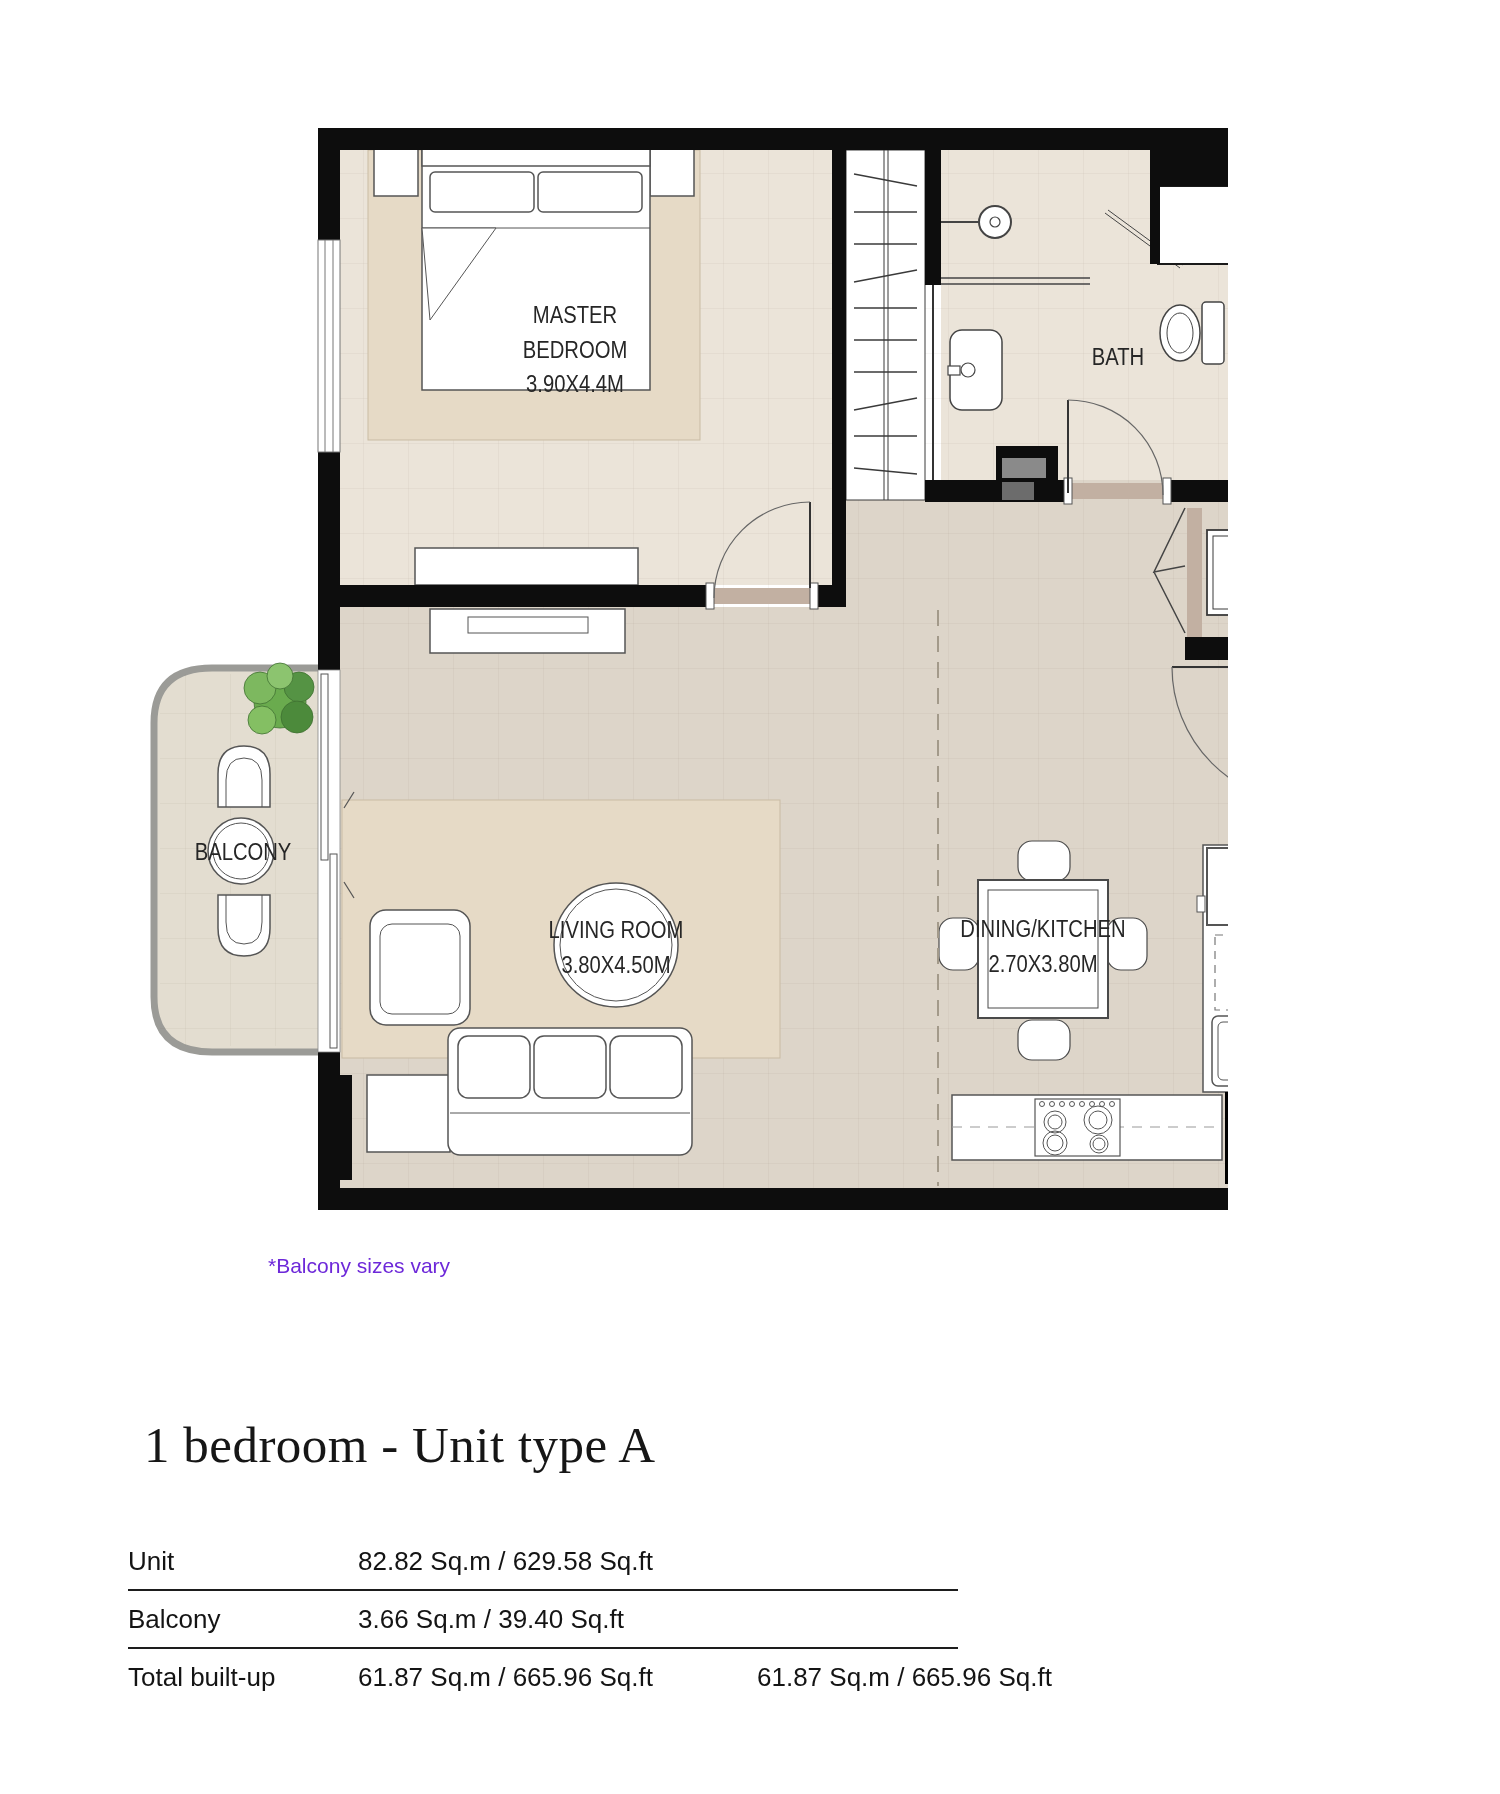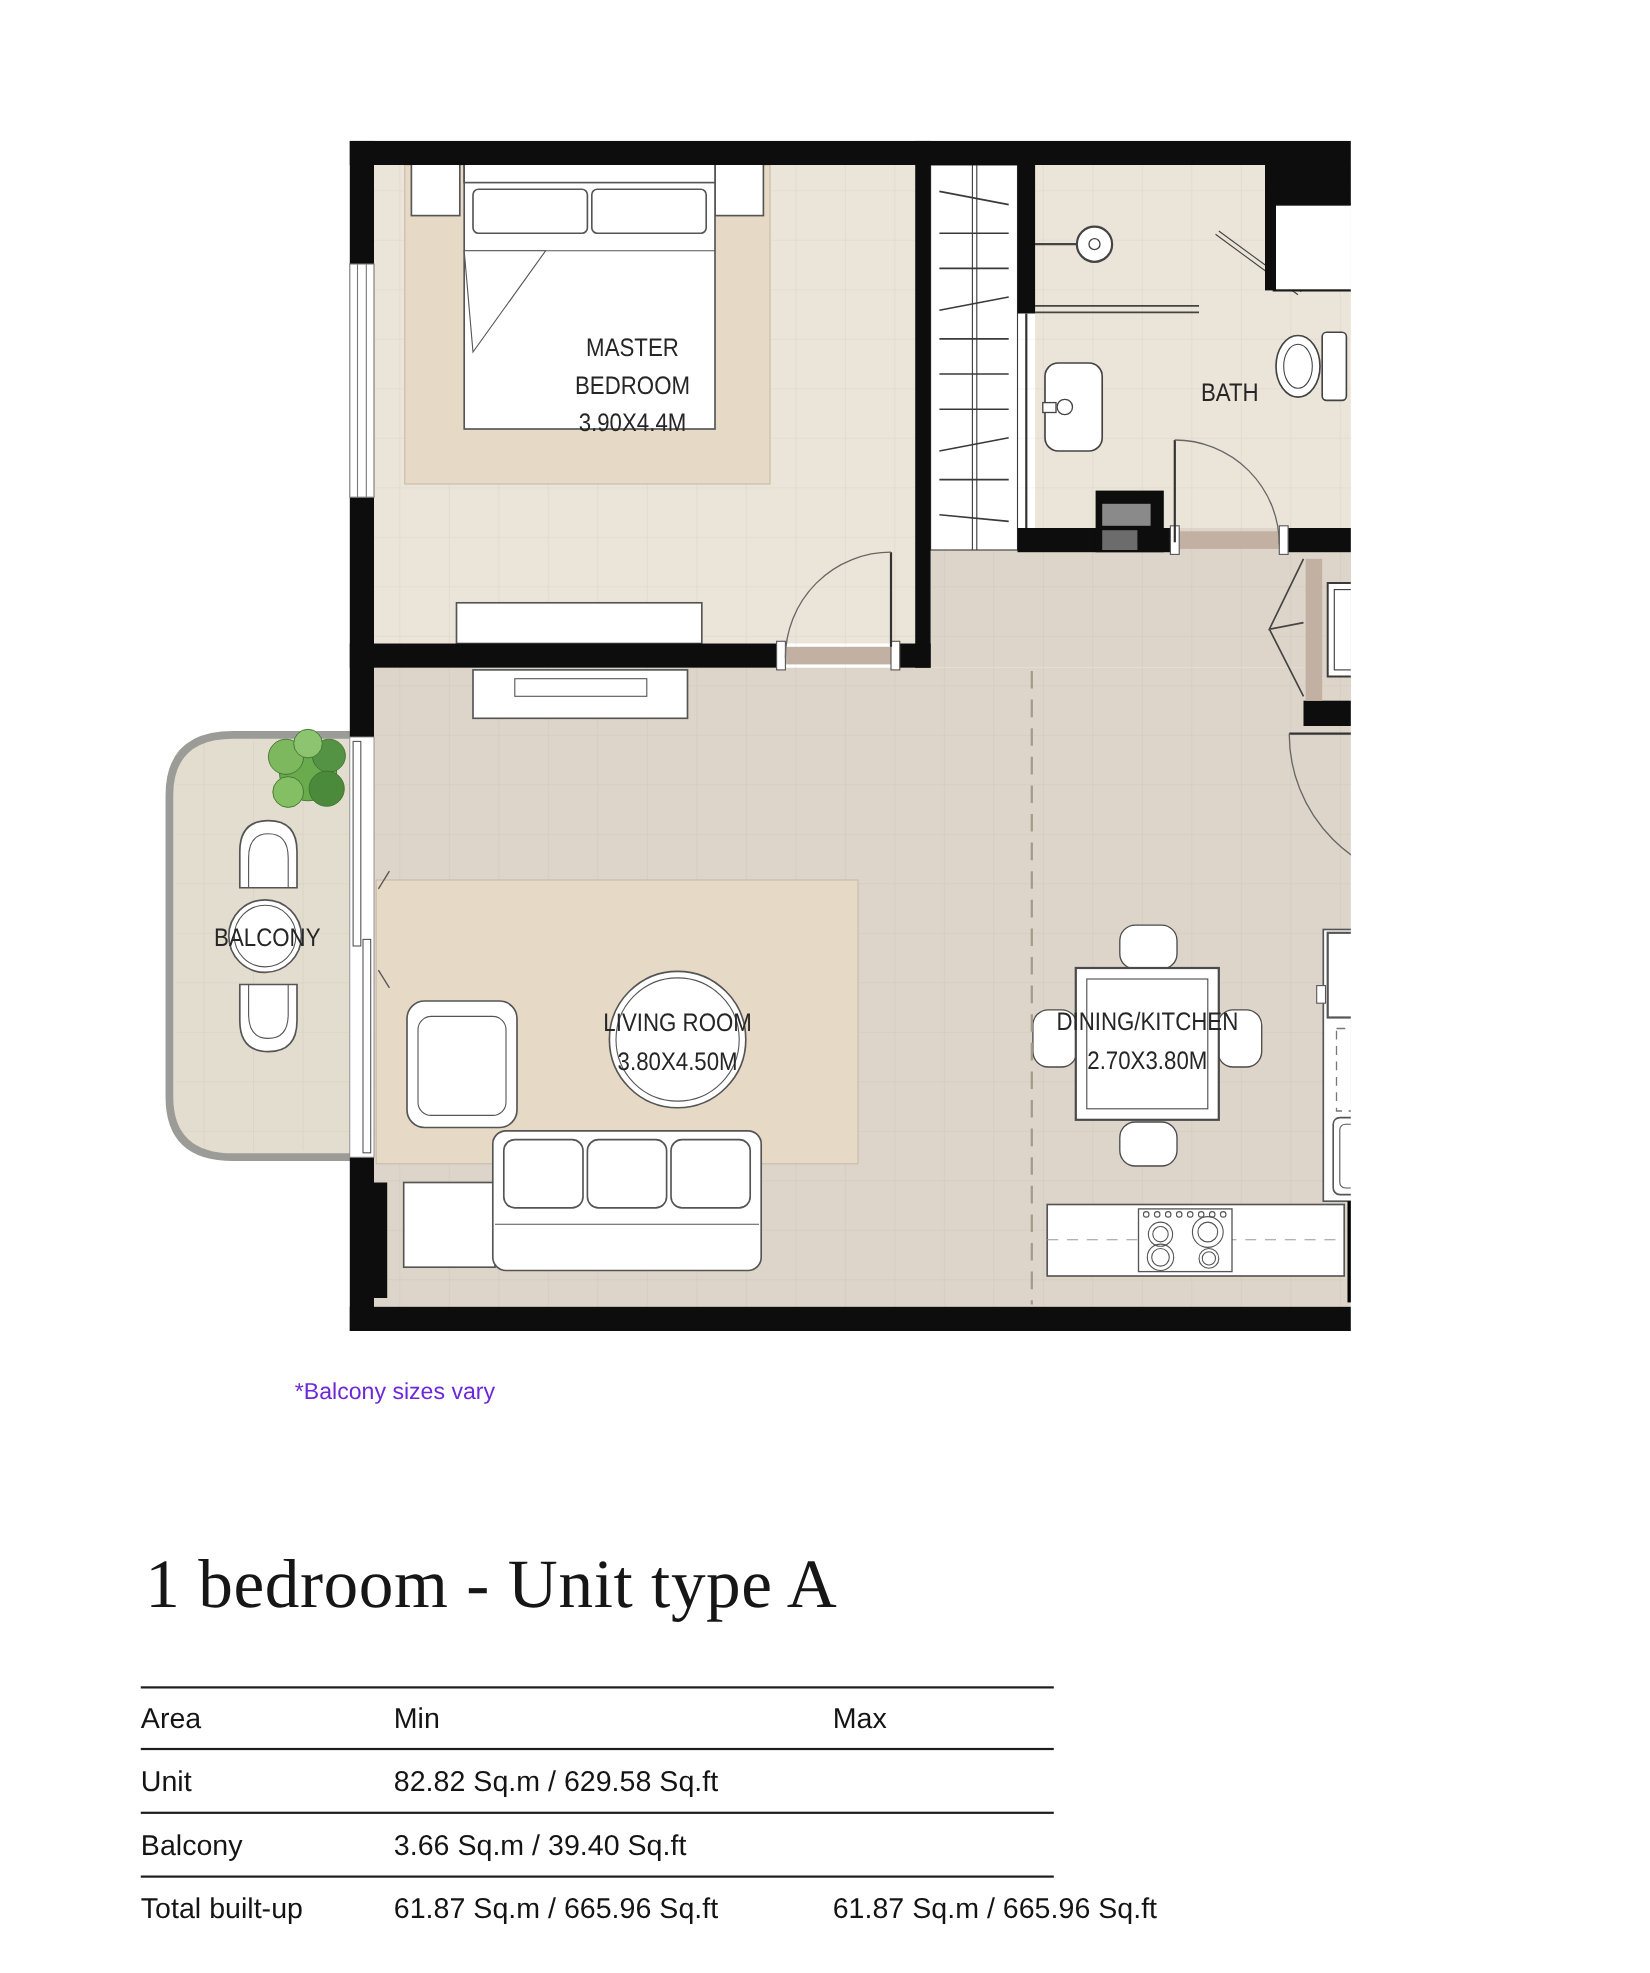--- a/index.html
+++ b/index.html
@@ -20,23 +20,23 @@
   .room-label .dims { display:block; }
   .room-label .nm { display:block; }
   .room-label.wrap2 .nm { white-space:normal; width:150px; margin:0 auto; }
   .laundry-label { font-size:28px; }
 
   .plan-note {
     position:absolute; left:268px; top:1254px;
     font-size:21px; color:#6d28d9;
   }
   .sheet-title {
-    position:absolute; left:128px; top:1400px; margin:4px;
+    position:absolute; left:128px; top:1400px; margin:16px;
     font-family:"Liberation Serif", serif; font-weight:normal;
-    font-size:63px; color:#161616; letter-spacing:0.5px;
+    font-size:51px; color:#161616; letter-spacing:0.5px;
   }
   .area-table {
     position:absolute; left:128px; top:1533px; width:830px;
     font-size:26px; color:#141414;
   }
   .t-row {
     display:grid; grid-template-columns:230px 399px 201px;
     align-items:center; height:56px;
   }
   .t-row.head { height:54px; border-top:2px solid #1d1d1d; }
@@ -330,25 +330,20 @@
   </div>
   <div class="room-label" style="left:243px; top:852px;">
     <span class="nm">BALCONY</span>
   </div>
 
   <div class="plan-note">*Balcony sizes vary</div>
 
   <h1 class="sheet-title">1 bedroom - Unit type A</h1>
 
   <div class="area-table">
-    <div class="t-row head">
-      <div class="t-cell">Area</div>
-      <div class="t-cell">Min</div>
-      <div class="t-cell">Max</div>
-    </div>
     <div class="t-row">
       <div class="t-cell">Unit</div>
       <div class="t-cell">82.82 Sq.m / 629.58 Sq.ft</div>
     </div>
     <div class="t-row">
       <div class="t-cell">Balcony</div>
       <div class="t-cell">3.66 Sq.m / 39.40 Sq.ft</div>
     </div>
     <div class="t-row last">
       <div class="t-cell">Total built-up</div>

